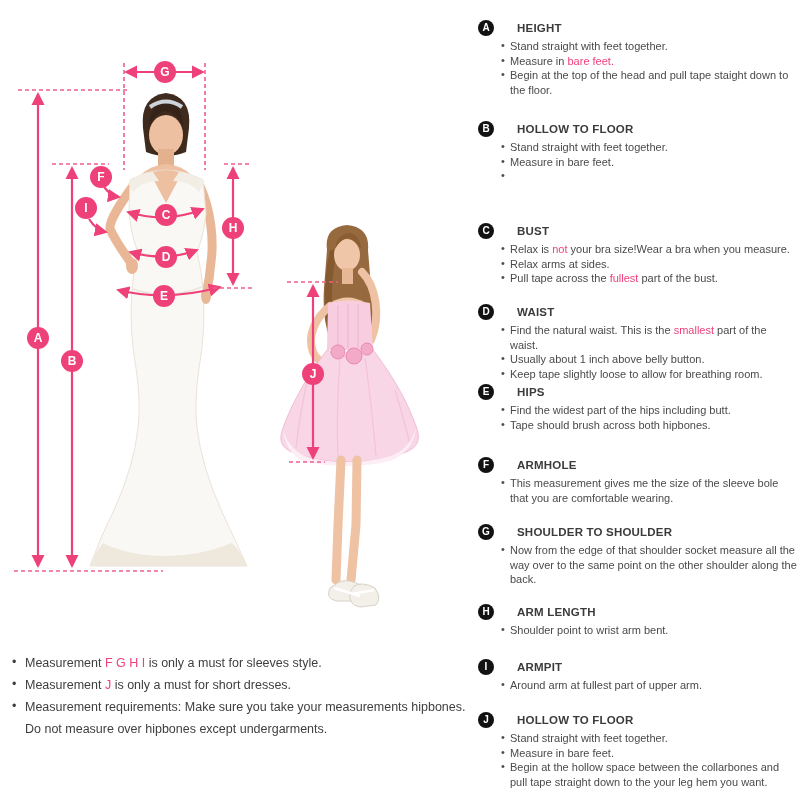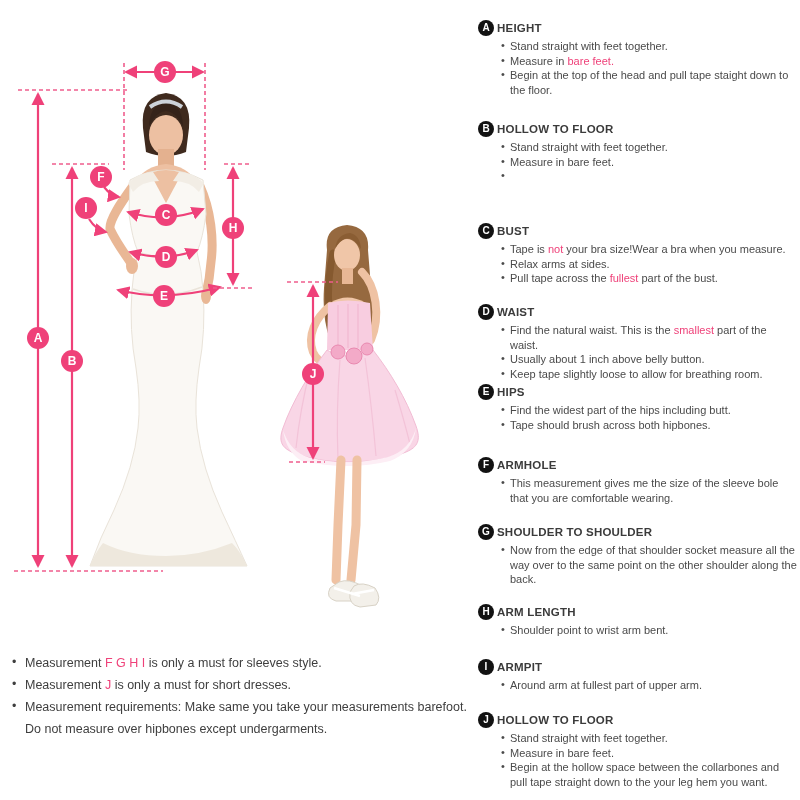--- a/index.html
+++ b/index.html
@@ -5,21 +5,21 @@
   html,body{margin:0;padding:0;}
   body{width:800px;height:800px;background:#ffffff;position:relative;overflow:hidden;
        font-family:"Liberation Sans", sans-serif;}
   .stage{position:absolute;inset:0;}
   svg text{font-family:"Liberation Sans", sans-serif;}
   
   .section{position:absolute;left:478px;width:322px;}
   .badge{position:absolute;left:0;top:0;width:16px;height:16px;border-radius:50%;
          background:#121212;color:#fff;font-size:10px;font-weight:bold;text-align:center;
          line-height:16px;}
-  .sec-title{margin-left:19px;font-size:11.5px;font-weight:bold;color:#3b3b3b;
+  .sec-title{margin-left:39px;font-size:11.5px;font-weight:bold;color:#3b3b3b;
              letter-spacing:.2px;padding-top:2px;}
   .bullets{margin-left:23px;margin-top:5px;width:296px;}
   .bullet{position:relative;font-size:11px;color:#4a4a4a;line-height:14.5px;
           padding-left:9px;}
   .bullet .dot{position:absolute;left:0;top:-1px;font-size:11px;color:#4a4a4a;}
   .hl{color:#ef4179;text-align:center;}
   
   .notes{position:absolute;left:12px;top:652px;width:458px;}
   .note{position:relative;font-size:12.5px;color:#3e3e3e;line-height:22px;padding-left:13px;}
   .note .dot{position:absolute;left:0;top:-1px;}
@@ -142,21 +142,21 @@
     <div class="bullets">
         <div class="bullet"><span class="dot">•</span><span>Stand straight with feet together.</span></div>
         <div class="bullet"><span class="dot">•</span><span>Measure in bare feet.</span></div>
         <div class="bullet"><span class="dot">•</span></div>
       </div>
   </div>
   <div class="section" style="top:223px">
     <span class="badge">C</span>
     <div class="sec-title">BUST</div>
     <div class="bullets">
-        <div class="bullet"><span class="dot">•</span><span>Tape is </span><span class="hl">not</span><span> your bra size!Wear a bra when you measure.</span></div>
+        <div class="bullet"><span class="dot">•</span><span>Relax is </span><span class="hl">not</span><span> your bra size!Wear a bra when you measure.</span></div>
         <div class="bullet"><span class="dot">•</span><span>Relax arms at sides.</span></div>
         <div class="bullet"><span class="dot">•</span><span>Pull tape across the </span><span class="hl">fullest</span><span> part of the bust.</span></div>
       </div>
   </div>
   <div class="section" style="top:304px">
     <span class="badge">D</span>
     <div class="sec-title">WAIST</div>
     <div class="bullets">
         <div class="bullet"><span class="dot">•</span><span>Find the natural waist. This is the </span><span class="hl">smallest</span><span> part of the waist.</span></div>
         <div class="bullet"><span class="dot">•</span><span>Usually about 1 inch above belly button.</span></div>
@@ -205,17 +205,17 @@
     <div class="bullets">
         <div class="bullet"><span class="dot">•</span><span>Stand straight with feet together.</span></div>
         <div class="bullet"><span class="dot">•</span><span>Measure in bare feet.</span></div>
         <div class="bullet"><span class="dot">•</span><span>Begin at the hollow space between the collarbones and pull tape straight down to the your leg hem you want.</span></div>
       </div>
   </div>
 
   <div class="notes">
       <div class="note"><span class="dot">•</span><span>Measurement </span><span class="hl">F G H I </span><span>is only a must for sleeves style.</span></div>
       <div class="note"><span class="dot">•</span><span>Measurement </span><span class="hl">J</span><span> is only a must for short dresses.</span></div>
-      <div class="note"><span class="dot">•</span><span>Measurement requirements: Make same you take your measurements barefoot.</span></div>
+      <div class="note"><span class="dot">•</span><span>Measurement requirements: Make sure you take your measurements hipbones.</span></div>
       <div class="note"><span>Do not measure over hipbones except undergarments.</span></div>
     </div>
 
 </div>
 
 </body></html>

